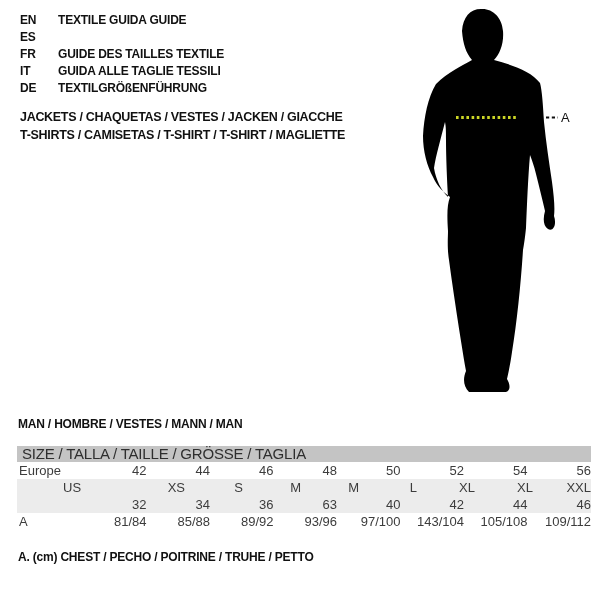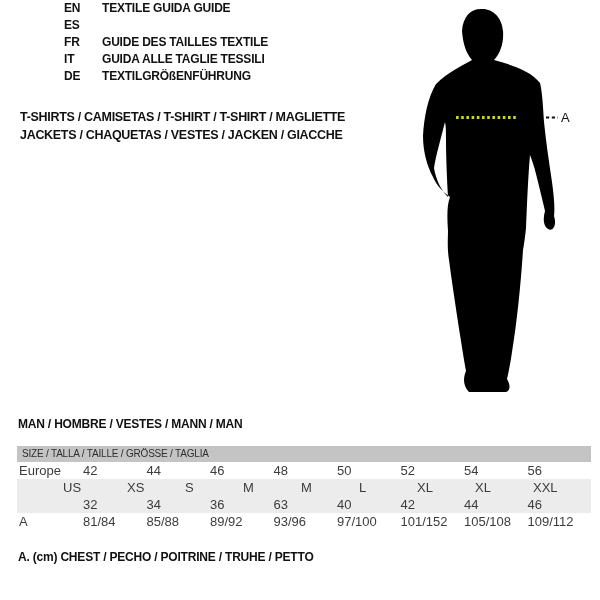--- a/index.html
+++ b/index.html
@@ -1,37 +1,37 @@
 <!DOCTYPE html>
 <html><head>
 <meta charset="utf-8">
 <style>
   html,body{margin:0;padding:0;background:#fff;}
   .page{
     position:relative;width:600px;height:600px;background:#ffffff;overflow:hidden;
     font-family:"Liberation Sans",sans-serif;color:#111;
   }
   
-  .lang-list{position:absolute;left:20px;top:0;margin-left:44px;}
+  .lang-list{position:absolute;left:20px;top:12px;}
   .lang-row{display:flex;height:17px;line-height:17px;font-size:12px;font-weight:bold;letter-spacing:-0.2px;}
   .lang-code{width:38px;flex:0 0 38px;}
   
   .categories{position:absolute;left:20px;top:108px;font-size:12.5px;font-weight:bold;letter-spacing:-0.3px;}
   .categories div{height:18px;line-height:18px;white-space:nowrap;}
   
   .figure-area{position:absolute;left:405px;top:0;width:195px;height:400px;}
   .figure-area svg{display:block;width:195px;height:400px;}
   
   .section-title{position:absolute;left:18px;top:417px;font-size:12px;font-weight:bold;letter-spacing:-0.2px;}
   
   .size-table{position:absolute;left:17px;top:446px;width:574px;}
-  .table-header{height:16px;line-height:16px;padding-left:5px;font-size:10px;color:#2e2e2e;letter-spacing:-0.2px;}
+  .table-header{height:16px;line-height:16px;padding-left:5px;font-size:15px;color:#2e2e2e;letter-spacing:-0.2px;}
   .t-row{display:flex;height:17px;line-height:17px;font-size:13px;color:#3c3c3c;}
   .t-label{flex:0 0 64px;padding-left:2px;text-align:left;}
-  .t-cell{flex:1;text-align:left;}
+  .t-cell{flex:1;text-align:right;}
   
   .footnote{position:absolute;left:18px;top:550px;font-size:12px;font-weight:bold;letter-spacing:-0.2px;}
 </style>
 </head>
 <body>
 
 <div class="page">
 
   <div class="lang-list" id="langList">
       <div class="lang-row">
@@ -49,22 +49,22 @@
         <span class="lang-code">IT</span>
         <span>GUIDA ALLE TAGLIE TESSILI</span>
       </div>
       <div class="lang-row">
         <span class="lang-code">DE</span>
         <span>TEXTILGRÖßENFÜHRUNG</span>
       </div>
     </div>
 
   <div class="categories">
+    <div>JACKETS / CHAQUETAS / VESTES / JACKEN / GIACCHE</div>
     <div>T-SHIRTS / CAMISETAS / T-SHIRT / T-SHIRT / MAGLIETTE</div>
-    <div>JACKETS / CHAQUETAS / VESTES / JACKEN / GIACCHE</div>
   </div>
 
   <div class="figure-area">
     <svg viewBox="0 0 195 400">
       <path fill-rule="evenodd" fill="#000000" d="M76,9
            C87,8 97,17 98,31
            C99,43 95,54 89,60
            C107,65 126,71 135,83
            C137,90 138,105 139,122
            C141,142 144,162 147,182
@@ -140,21 +140,21 @@
           <span class="t-cell">44</span>
           <span class="t-cell">46</span>
         </div>
         <div class="t-row">
           <span class="t-label">A</span>
           <span class="t-cell">81/84</span>
           <span class="t-cell">85/88</span>
           <span class="t-cell">89/92</span>
           <span class="t-cell">93/96</span>
           <span class="t-cell">97/100</span>
-          <span class="t-cell">101/152</span>
+          <span class="t-cell">143/104</span>
           <span class="t-cell">105/108</span>
           <span class="t-cell">109/112</span>
         </div>
       </div>
   </div>
 
   <div class="footnote">A. (cm) CHEST / PECHO / POITRINE / TRUHE / PETTO</div>
 
 </div>
 

